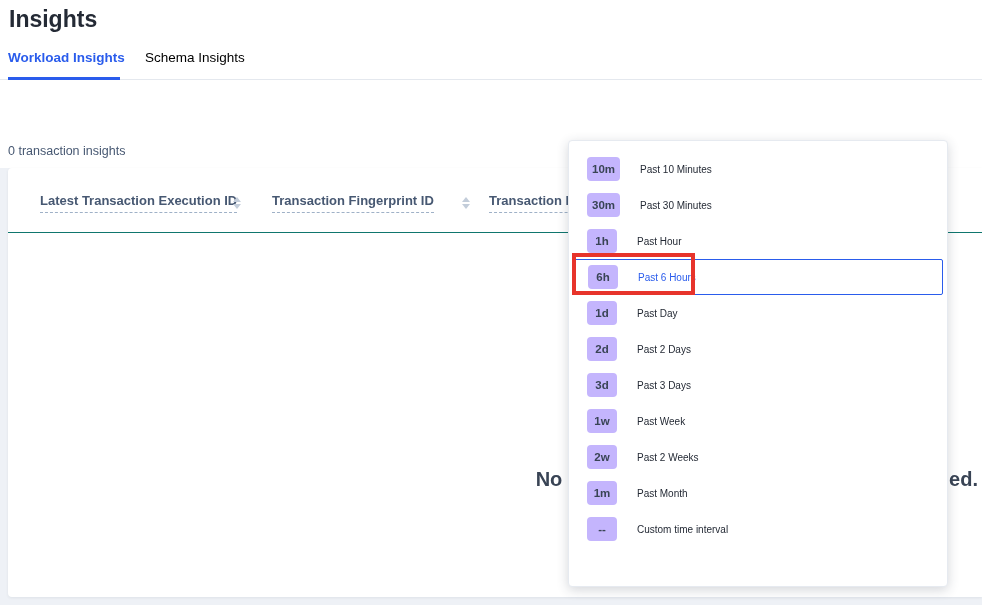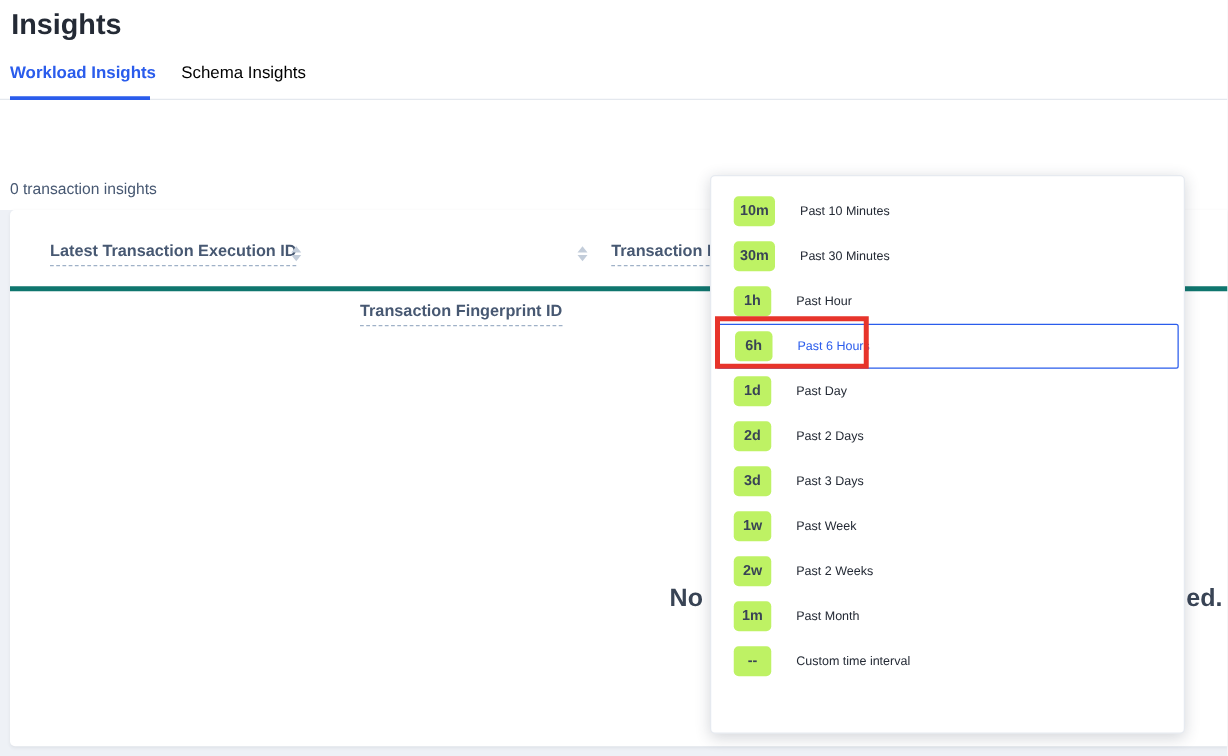--- a/index.html
+++ b/index.html
@@ -18,31 +18,31 @@
   .toolbar { position:absolute; left:0; top:95px; width:982px; height:38px; }
   .btn { background:#fff; border:1px solid #c0c6d0; border-radius:3px; display:flex; align-items:center; justify-content:center; color:#242a35; cursor:pointer; }
   .type-select { position:absolute; left:8px; top:0; width:168px; height:37px; font-size:12.5px; font-weight:bold; gap:9px; }
   .search-box { position:absolute; left:190px; top:0; width:251px; height:37px; background:#fff; border:1px solid #c0c6d0; border-radius:3px; display:flex; align-items:center; padding:0 10px; gap:8px; }
   .search-box input { border:none; outline:none; font-size:13.5px; color:#242a35; width:100%; font-family:"Liberation Sans",sans-serif; }
   .search-box input::placeholder { color:#9ea7b8; }
   .filters-btn { position:absolute; left:455px; top:0; width:90px; height:37px; font-size:12.5px; font-weight:bold; gap:7px; }
   .time-trigger { position:absolute; left:568px; top:0; width:256px; height:37px; background:#fff; border:1px solid #c0c6d0; border-radius:3px; display:flex; align-items:center; padding:0 13px; cursor:pointer; }
   .time-trigger .label { font-size:13.5px; color:#242a35; margin-left:12px; }
   .time-trigger .chev { margin-left:auto; }
-  .badge { background:#bef264; border-radius:4px; font-size:11.5px; font-weight:bold; color:#394455; display:flex; align-items:center; justify-content:center; }
+  .badge { background:#c4b5fd; border-radius:4px; font-size:11.5px; font-weight:bold; color:#394455; display:flex; align-items:center; justify-content:center; }
   .badge.sm { min-width:30px; height:24px; padding:0 5px; }
   .arrow-group { position:absolute; left:840px; top:0; width:73px; height:37px; border:1px solid #c0c6d0; border-radius:3px; background:#fff; display:flex; }
   .arrow-btn { width:50%; height:100%; display:flex; align-items:center; justify-content:center; cursor:pointer; }
   .arrow-btn:first-child { border-right:1px solid #c0c6d0; }
   .now-btn { position:absolute; left:920px; top:0; width:49px; height:37px; font-size:13px; font-weight:bold; }
 
   .count-text { position:absolute; left:8px; top:144px; font-size:12.5px; color:#475872; z-index:1; }
 
   .table-card { position:absolute; left:8px; top:168px; width:974px; height:429px; background:#ffffff; border-radius:4px 0 0 4px; box-shadow:0 1px 3px rgba(40,50,70,.08); z-index:2; }
-  .thead { position:absolute; left:0; top:20px; width:974px; height:45px; border-bottom:4px solid #0f766e; }
+  .thead { position:absolute; left:0; top:20px; width:974px; height:45px; border-bottom:1px solid #0f766e; }
   .th { position:absolute; top:5px; font-size:13px; font-weight:bold; color:#475872; border-bottom:1px dashed #9fb1c7; padding-bottom:4px; white-space:nowrap; cursor:pointer; }
   .sorter { position:absolute; top:9px; display:flex; flex-direction:column; gap:2px; align-items:center; cursor:pointer; }
   .tri-up { width:0; height:0; border-left:4px solid transparent; border-right:4px solid transparent; border-bottom:5px solid #c3cdda; }
   .tri-down { width:0; height:0; border-left:4px solid transparent; border-right:4px solid transparent; border-top:5px solid #c3cdda; }
 
   .empty-state { position:absolute; top:468px; right:4px; font-size:20px; font-weight:bold; color:#394455; white-space:nowrap; z-index:3; }
 
   .dropdown-panel { position:absolute; left:568px; top:140px; width:380px; height:447px; background:#ffffff; border:1px solid #e6eaf0; border-radius:4px; box-shadow:0 3px 12px rgba(40,50,70,.20); z-index:10; padding-top:10px; }
   .dd-item { height:36px; display:flex; align-items:center; padding-left:14px; gap:20px; margin:0 4px; cursor:pointer; }
   .dd-item .dd-label { font-size:10px; color:#242a35; }
@@ -112,21 +112,21 @@
 
 <div class="count-text">0 transaction insights</div>
 
 <div class="table-card">
   <div class="thead">
     <div class="th" style="left:32px;">Latest Transaction Execution ID</div>
     <div class="sorter" style="left:225px;">
         <span class="tri-up"></span>
         <span class="tri-down"></span>
       </div>
-    <div class="th" style="left:280px;margin-top:48px;">Transaction Fingerprint ID</div>
+    <div class="th" style="left:264px;">Transaction Fingerprint ID</div>
     <div class="sorter" style="left:454px;">
         <span class="tri-up"></span>
         <span class="tri-down"></span>
       </div>
     <div class="th" style="left:481px;">Transaction Execution</div>
     <div class="th" style="left:832px;">Start Time (UTC)</div>
   </div>
 </div>
 
 <div class="empty-state">No insight events since this page was opened.</div>

